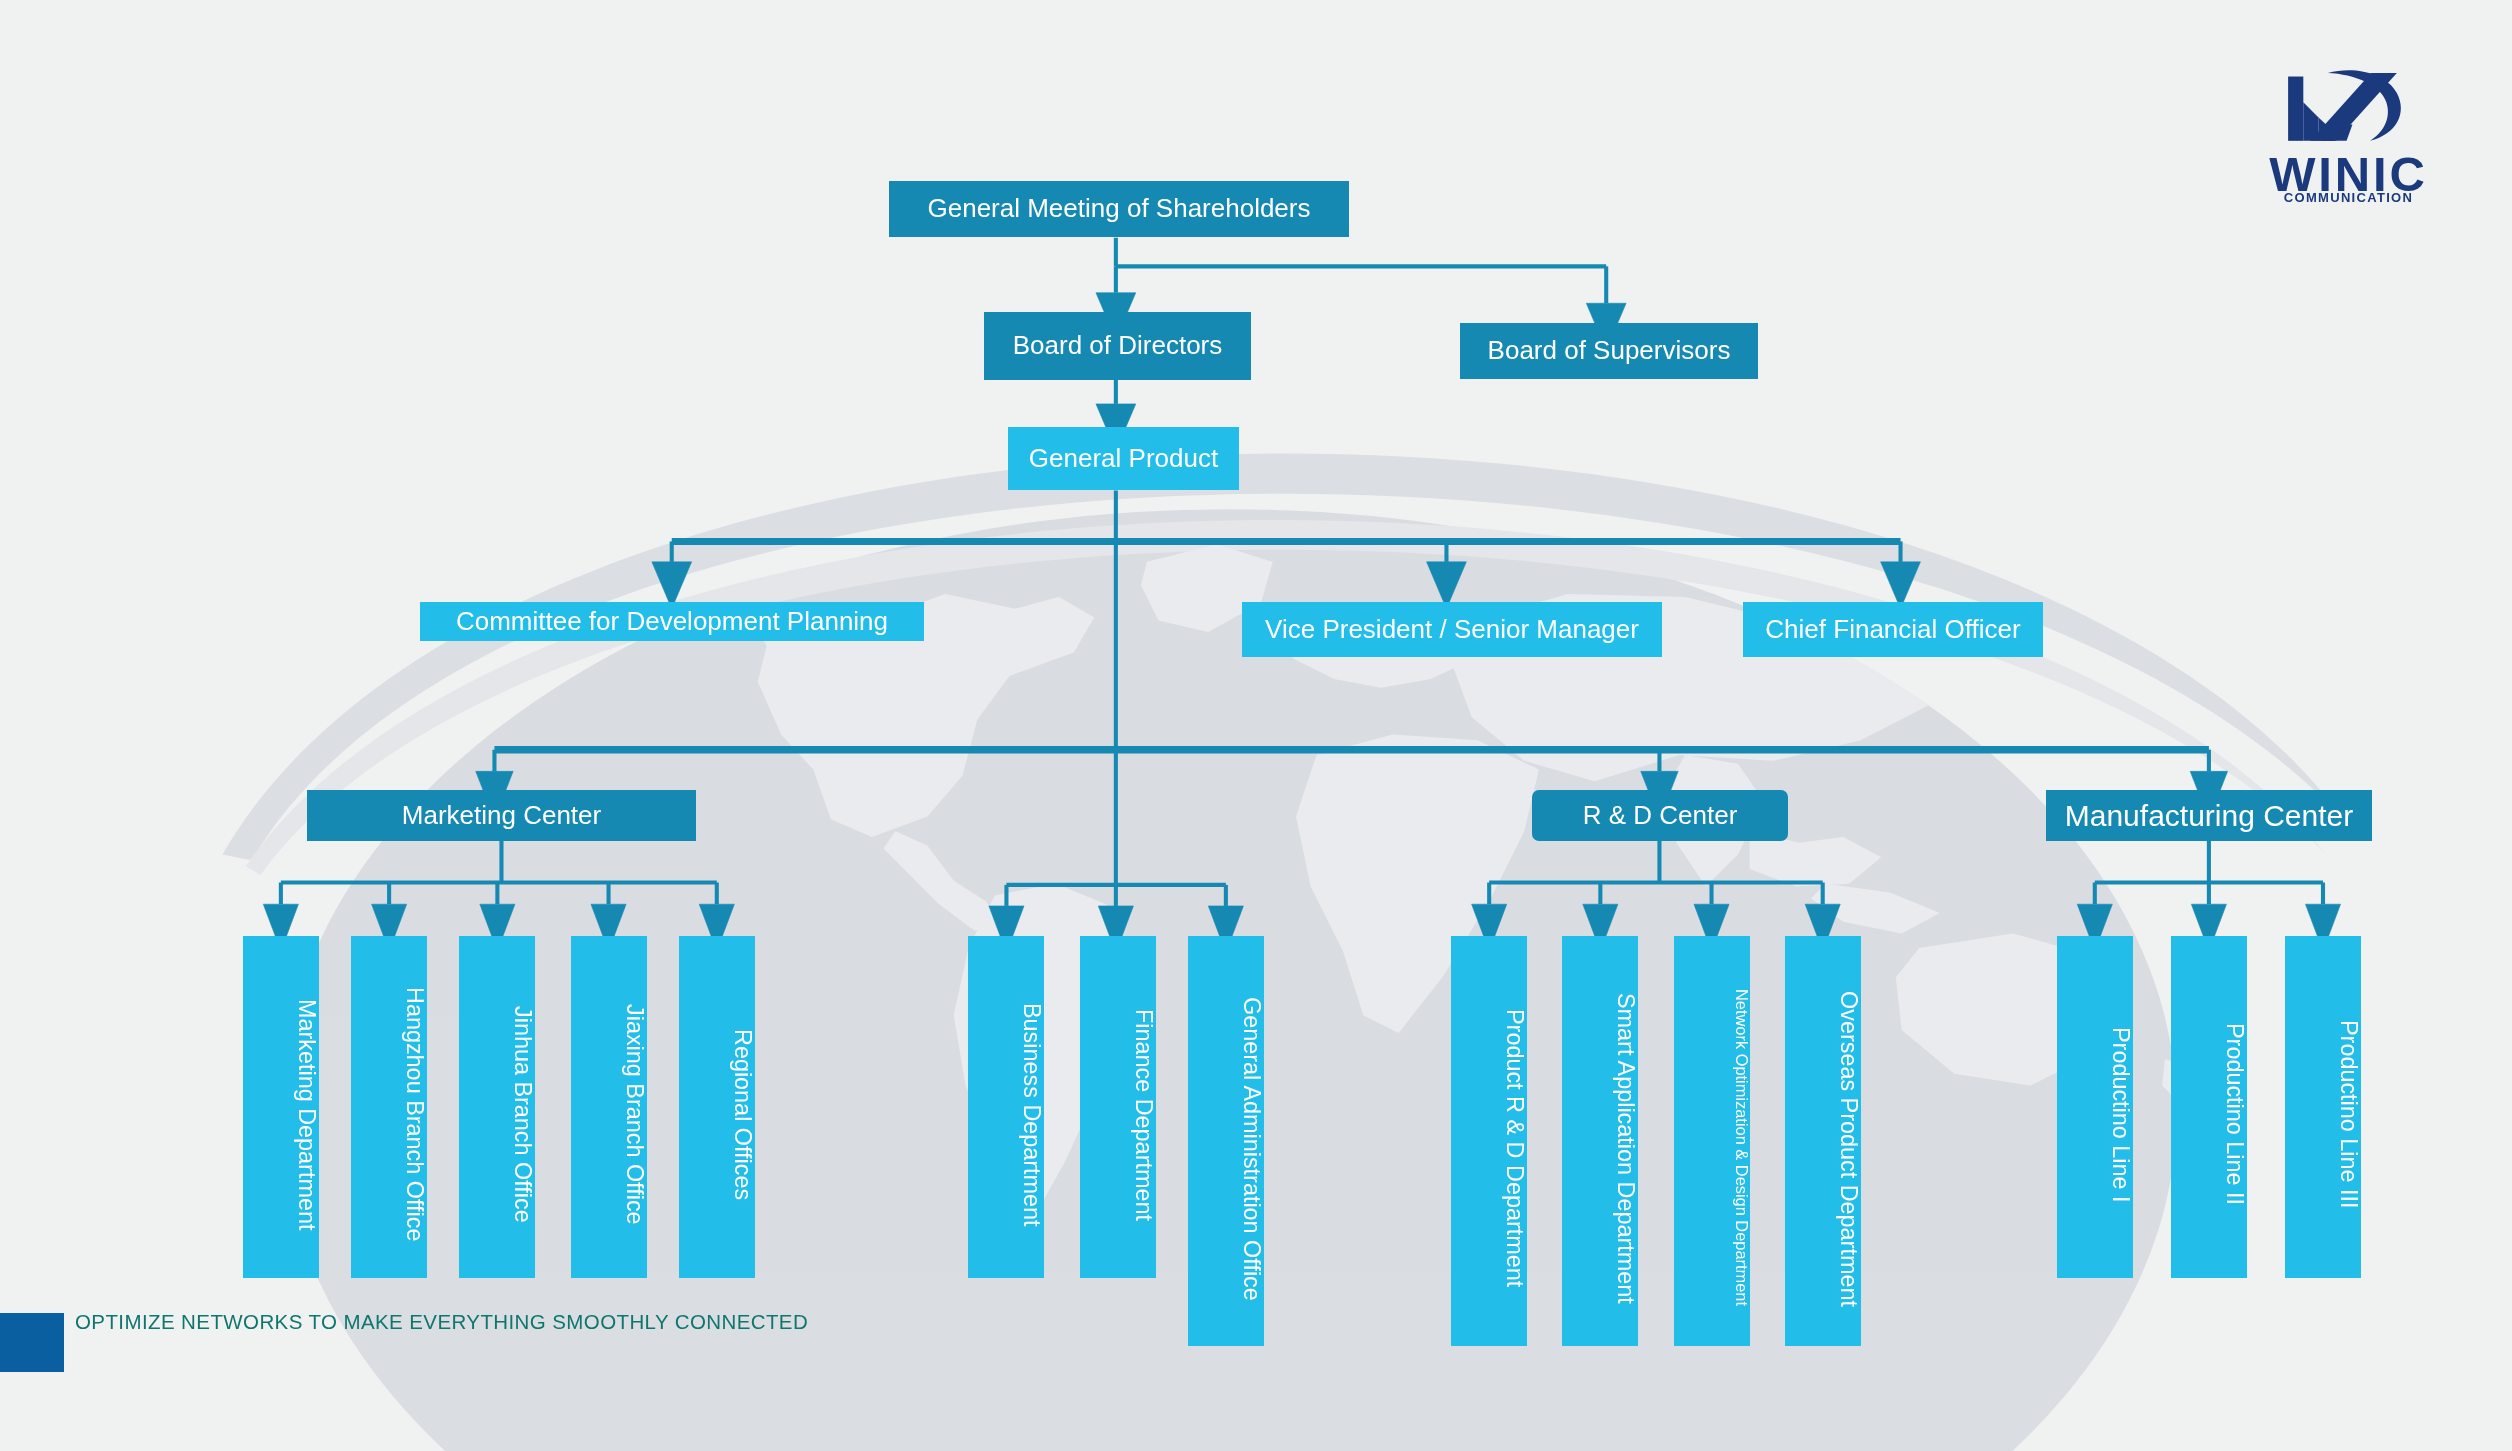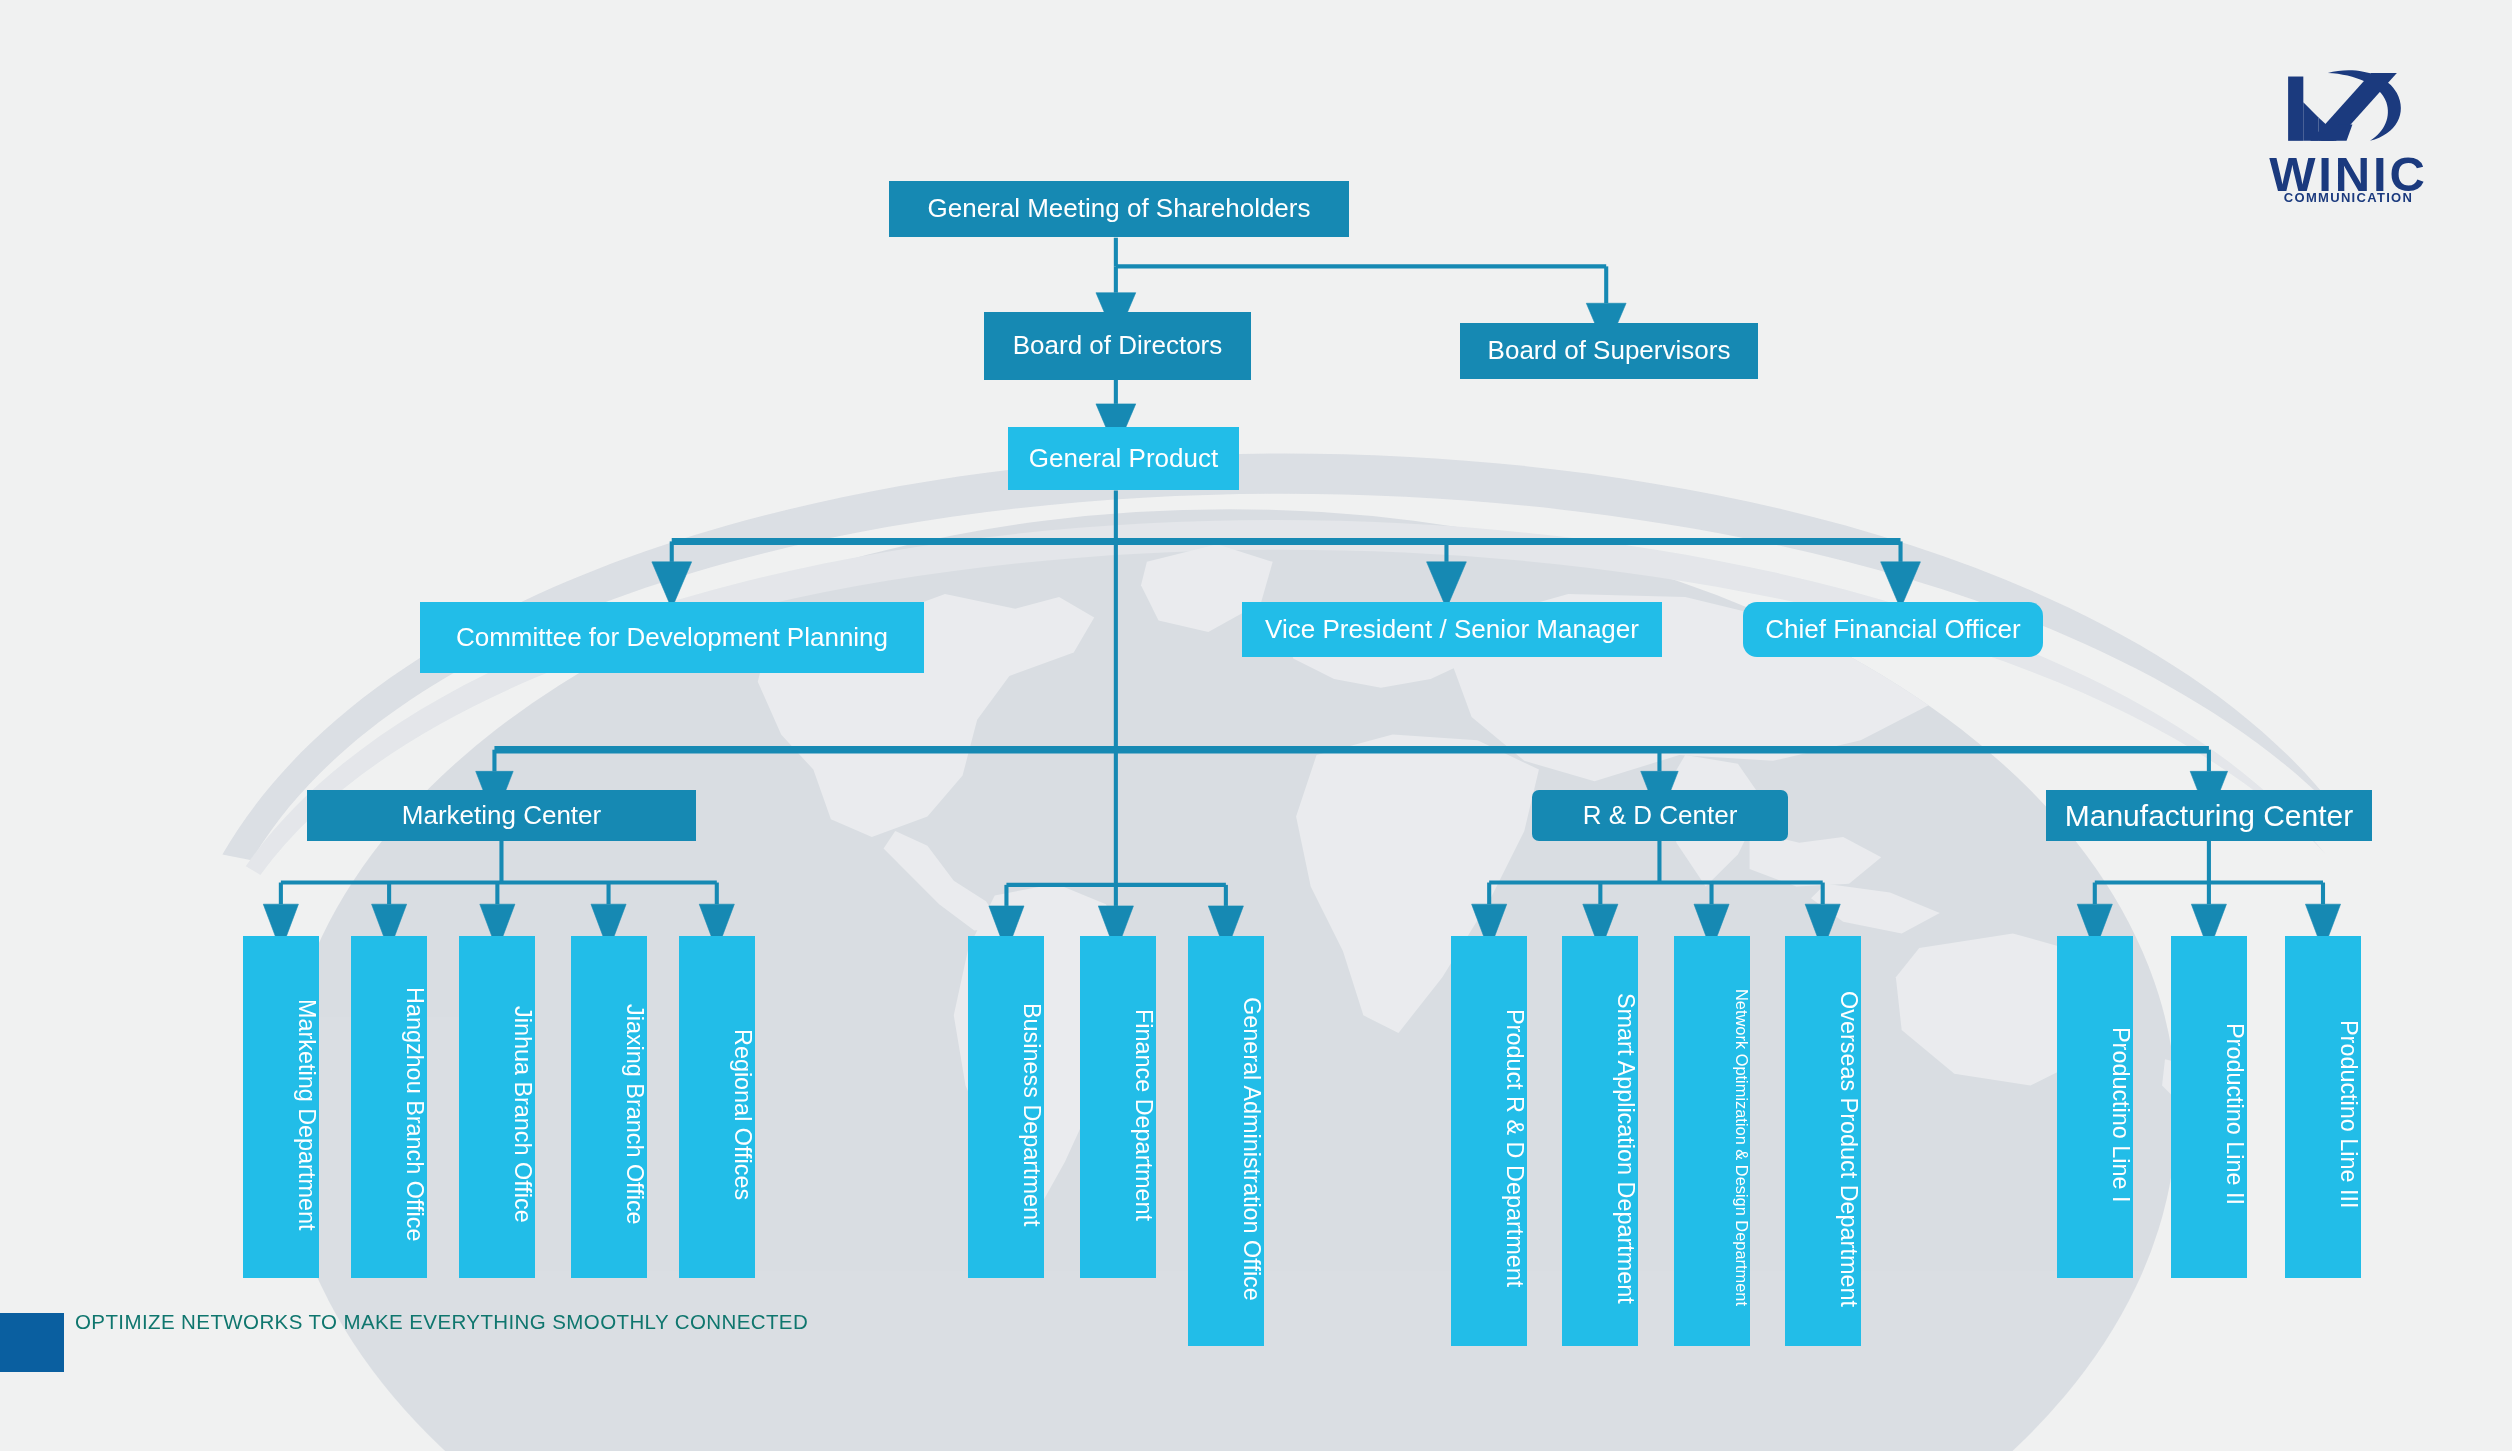--- a/index.html
+++ b/index.html
@@ -192,27 +192,27 @@
     <span>Board of Directors</span>
   </div>
   <div class="node dark" style="left:1460px;top:323px;width:298px;height:56px;font-size:26px;">
     <span>Board of Supervisors</span>
   </div>
 
   <div class="node light" style="left:1008px;top:427px;width:231px;height:63px;font-size:26px;">
     <span>General Product</span>
   </div>
 
-  <div class="node light" style="left:420px;top:602px;width:504px;height:71px;font-size:26px;">
+  <div class="node light" style="left:420px;top:602px;width:504px;height:39px;font-size:26px;">
     <span>Committee for Development Planning</span>
   </div>
   <div class="node light" style="left:1242px;top:602px;width:420px;height:55px;font-size:26px;">
     <span>Vice President / Senior Manager</span>
   </div>
-  <div class="node light" style="left:1743px;top:602px;width:300px;height:55px;font-size:26px;border-radius:14px;">
+  <div class="node light" style="left:1743px;top:602px;width:300px;height:55px;font-size:26px;">
     <span>Chief Financial Officer</span>
   </div>
 
   <div class="node dark" style="left:307px;top:790px;width:389px;height:51px;font-size:26px;">
     <span>Marketing Center</span>
   </div>
   <div class="node dark" style="left:1532px;top:790px;width:256px;height:51px;font-size:26px;border-radius:7px;">
     <span>R &amp; D Center</span>
   </div>
   <div class="node dark" style="left:2046px;top:790px;width:326px;height:51px;font-size:30px;">

